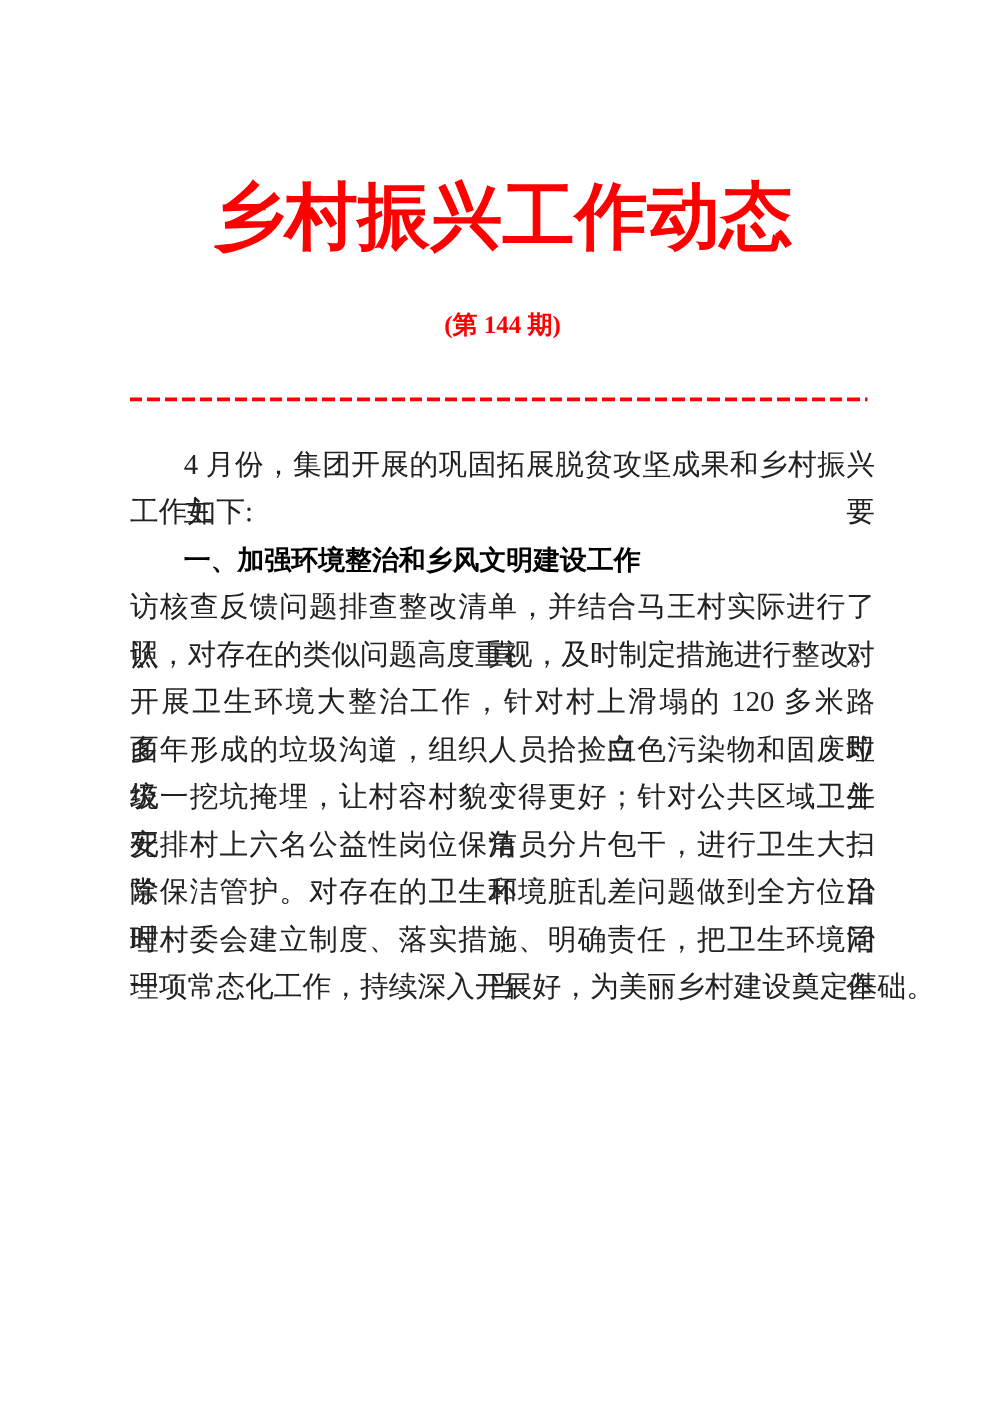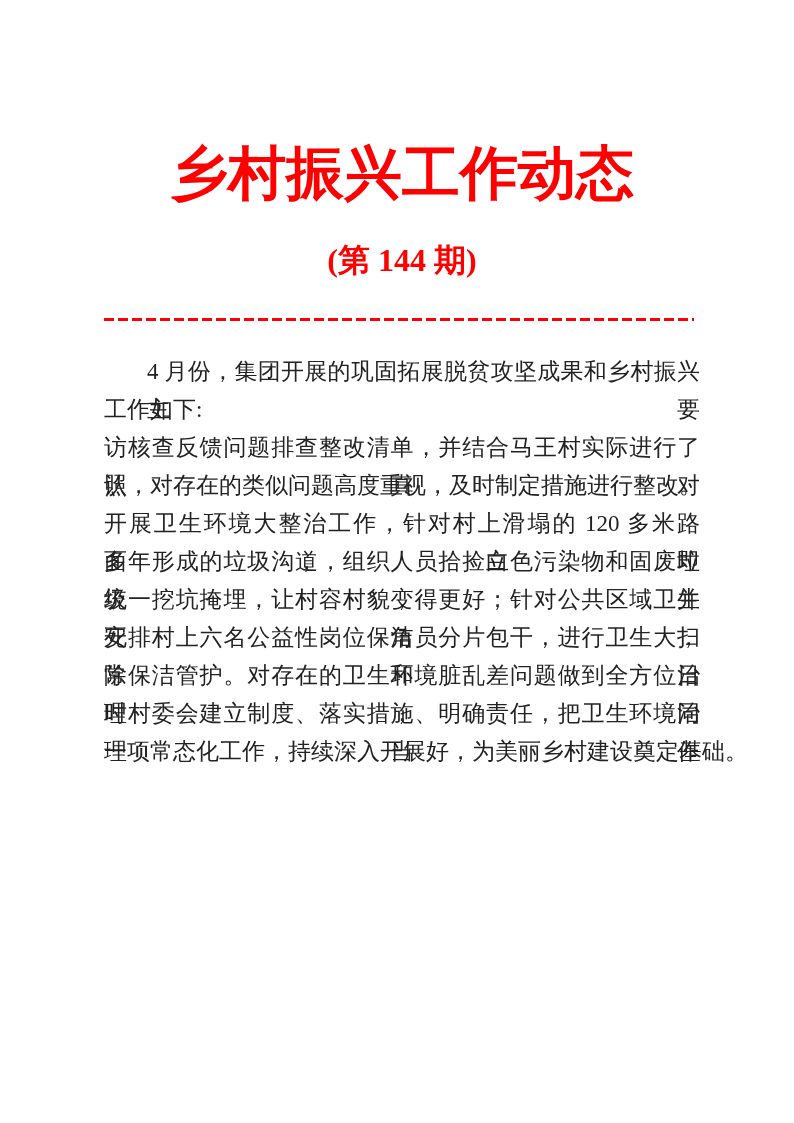--- a/index.html
+++ b/index.html
@@ -25,21 +25,21 @@
     line-height: 62px;
     font-weight: bold;
     text-align: center;
     color: var(--accent, #ff0000);
     letter-spacing: 0px;
     font-family: "Liberation Serif", "DejaVu Serif", serif;
     white-space: nowrap;
   }
   .issue {
     margin-top: 40px;
-    font-size: 32px;
+    font-size: 20px;
     line-height: 30px;
     font-weight: bold;
     text-align: center;
     color: var(--accent, #ff0000);
     font-family: "Liberation Serif", "DejaVu Serif", serif;
   }
   .separator {
     margin-top: 43px;
     width: 590px;
     height: 3px;
@@ -84,20 +84,21 @@
 <div class="page">
   <div class="doc-title">乡村振兴工作动态</div>
 
   <div class="issue">(第 144 期)</div>
 
   <div class="separator"></div>
 
   <div class="doc-body">
       <div class="line indent justify">4 月份，集团开展的巩固拓展脱贫攻坚成果和乡村振兴主要</div>
       <div class="line">工作如下:</div>
+      <div class="line heading indent">一、加强环境整治和乡风文明建设工作</div>
       <div class="line justify">访核查反馈问题排查整改清单，并结合马王村实际进行了认真对</div>
       <div class="line">照，对存在的类似问题高度重视，及时制定措施进行整改。</div>
       <div class="line justify">开展卫生环境大整治工作，针对村上滑塌的 120 多米路面，立即</div>
       <div class="line justify">多年形成的垃圾沟道，组织人员拾捡白色污染物和固废垃圾，并</div>
       <div class="line justify">统一挖坑掩埋，让村容村貌变得更好；针对公共区域卫生死角，</div>
       <div class="line justify">安排村上六名公益性岗位保洁员分片包干，进行卫生大扫除和日</div>
       <div class="line justify">常保洁管护。对存在的卫生环境脏乱差问题做到全方位治理，同</div>
       <div class="line justify">时村委会建立制度、落实措施、明确责任，把卫生环境治理当作</div>
       <div class="line">一项常态化工作，持续深入开展好，为美丽乡村建设奠定基础。</div>
     </div>

